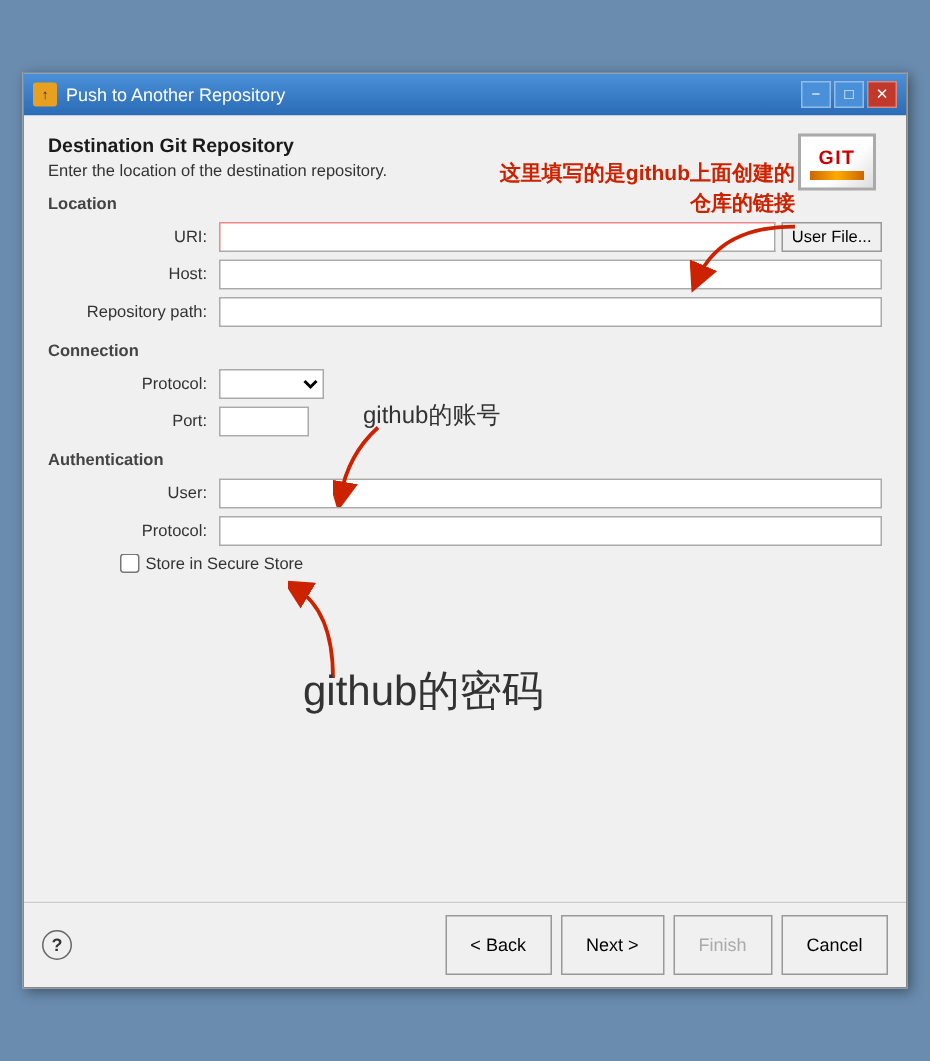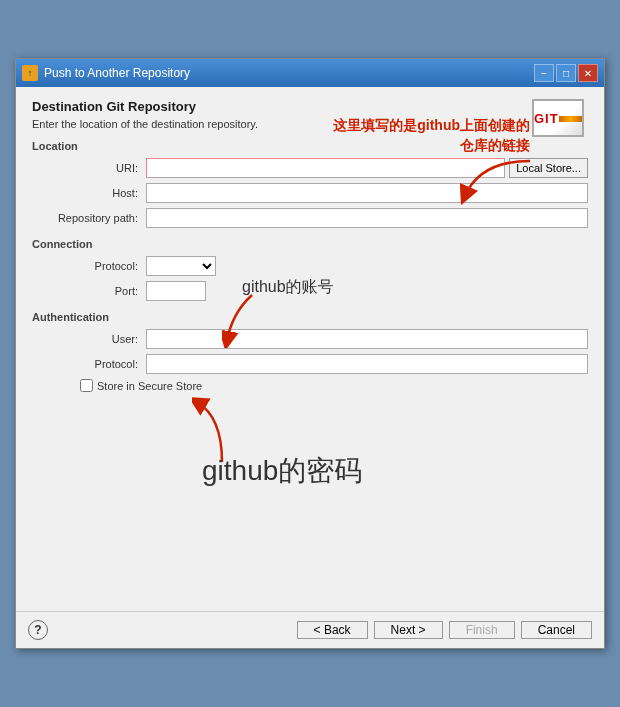--- a/index.html
+++ b/index.html
@@ -156,21 +156,21 @@
       padding: 8px 12px;
       display: flex;
       justify-content: space-between;
       align-items: center;
     }
     .bottom-right {
       display: flex;
       gap: 6px;
     }
     .bottom-btn {
-      height: 18px;
+      height: 40px;
       padding: 0 16px;
       background: #f0f0f0;
       border: 1px solid #999;
       font-size: 12px;
       cursor: pointer;
     }
     .help-icon {
       width: 20px;
       height: 20px;
       border: 1px solid #666;
@@ -191,21 +191,21 @@
       position: absolute;
       top: 0;
       right: 4px;
     }
     .git-logo-box {
       width: 52px;
       height: 38px;
       background: linear-gradient(135deg, #fff 60%, #ddd);
       border: 2px solid #aaa;
       display: flex;
-      flex-direction: row;
+      flex-direction: column;
       align-items: center;
       justify-content: center;
     }
     .git-logo-text {
       font-size: 13px;
       font-weight: bold;
       color: #cc0000;
       letter-spacing: 1px;
     }
     .git-logo-bar {
@@ -258,21 +258,21 @@
           </defs>
           <path d="M70,5 Q20,5 5,40" stroke="#cc2200" stroke-width="2.5" fill="none" marker-end="url(#arr1)"></path>
         </svg>
       </div>
 
       <div class="form-section-label">Location</div>
 
       <div class="form-row">
         <label class="form-label">URI:</label>
         <input class="form-input" type="text" value="" style="border-top: 1px solid rgb(238, 136, 136); border-left: 1px solid rgb(238, 136, 136);">
-        <button class="local-file-btn">Local Store...</button>
+        <button class="local-file-btn">User File...</button>
       </div>
 
       <div class="form-row">
         <label class="form-label">Host:</label>
         <input class="form-input" type="text" value="" style="">
       </div>
 
       <div class="form-row">
         <label class="form-label">Repository path:</label>
         <input class="form-input" type="text" value="" style="">

